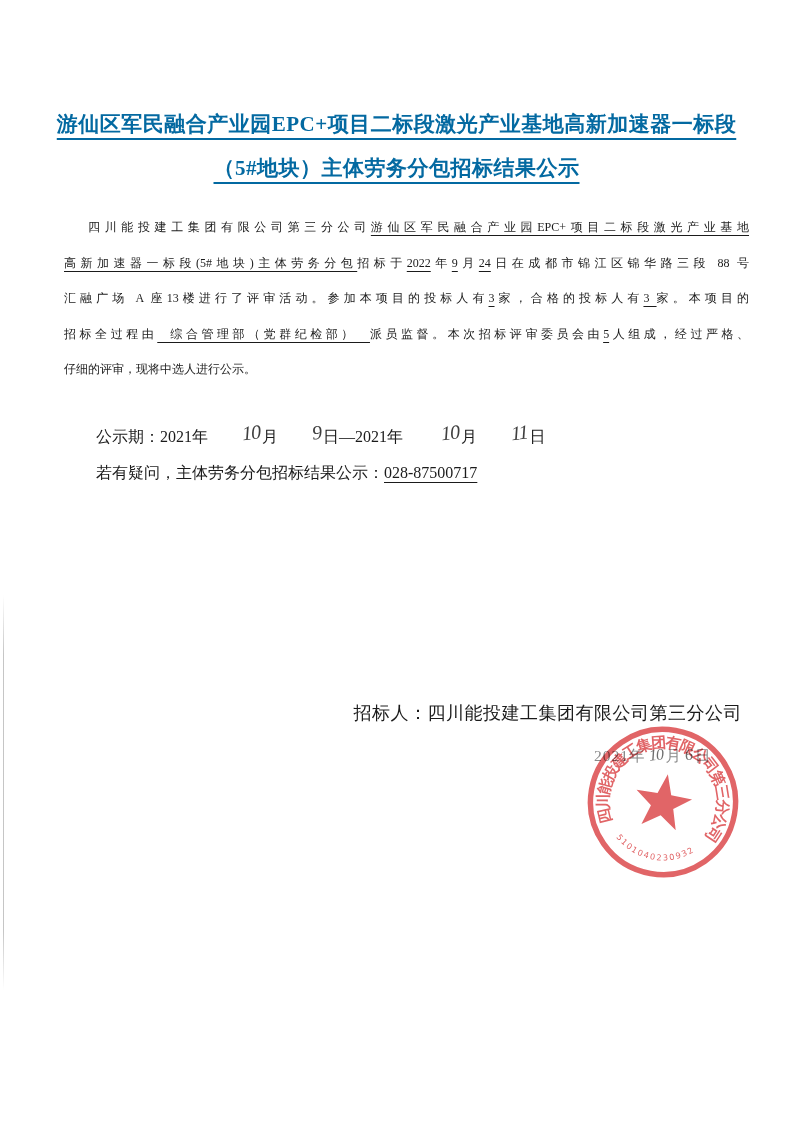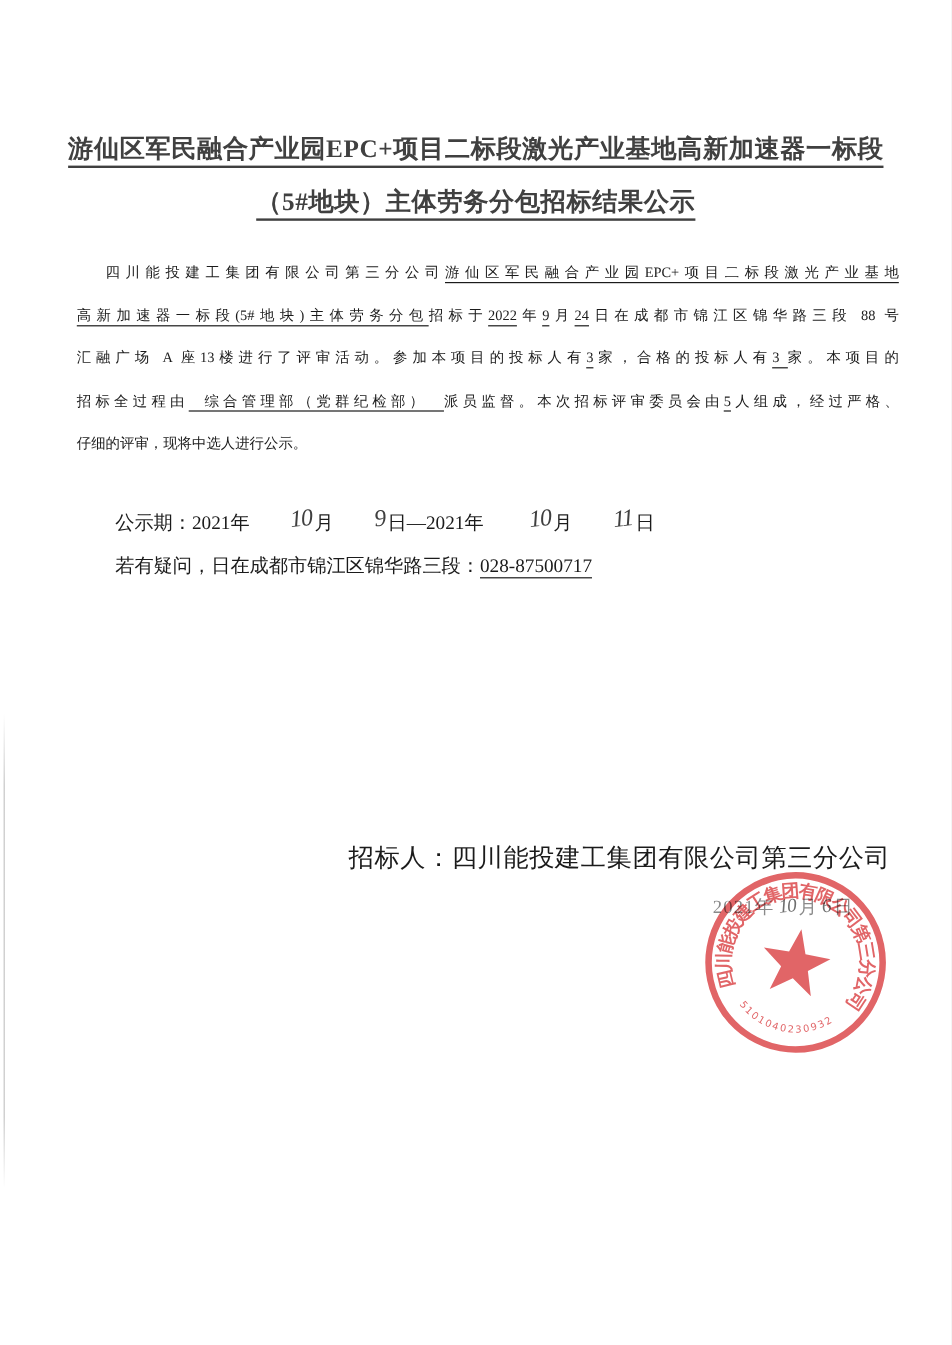--- a/index.html
+++ b/index.html
@@ -14,21 +14,21 @@
     -webkit-font-smoothing:antialiased;
   }
   
   .title{
     margin:102px 40px 0 40px;
     text-align:center;
     font-size:21px;
     font-weight:700;
     line-height:44px;
     letter-spacing:.5px;
-    color:#404040;
+    color:#0369a1;
   }
   .u-title{
     text-decoration:underline;
     text-decoration-thickness:1.5px;
     text-underline-offset:7px;
   }
   
   .body-block{
     margin:20px 44px 0 64px;
     font-size:12px;
@@ -62,21 +62,21 @@
     color:#3f3f3f;
     transform:rotate(-6deg);
     margin:0 2px;
     position:relative;top:-1px;
     letter-spacing:-1px;
   }
   
   .bidder-line{
     position:absolute;
     top:701px;right:51px;
-    font-size:21px;
+    font-size:18px;
     letter-spacing:.5px;
   }
   .date-line{
     position:absolute;
     top:746px;left:594px;
     font-size:15.5px;
     color:#8a8a8a;
     letter-spacing:1px;
     z-index:1;
   }
@@ -117,21 +117,21 @@
   <div class="body-block">
     <div class="bline first"><span>四川能投建工集团有限公司第三分公司</span><span class="u">游仙区军民融合产业园EPC+项目二标段激光产业基地</span></div>
     <div class="bline"><span class="u">高新加速器一标段(5#地块)主体劳务分包</span><span>招标于</span><span class="u">2022</span><span>年</span><span class="u">9</span><span>月</span><span class="u">24</span><span>日在成都市锦江区锦华路三段 88 号</span></div>
     <div class="bline"><span>汇融广场 A 座13楼进行了评审活动。参加本项目的投标人有</span><span class="u">3</span><span>家，合格的投标人有</span><span class="u">3 </span><span>家。本项目的</span></div>
     <div class="bline"><span>招标全过程由</span><span class="u">  综合管理部（党群纪检部）  </span><span>派员监督。本次招标评审委员会由</span><span class="u">5</span><span>人组成，经过严格、</span></div>
     <div class="bline last"><span>仔细的评审，现将中选人进行公示。</span></div>
   </div>
 
   <div class="extra-block">
     <div class="iline"><span>公示期：2021年</span><span class="hw">10</span><span>月</span><span class="hw">9</span><span>日—2021年 </span><span class="hw">10</span><span>月</span><span class="hw">11</span><span>日</span></div>
-    <div class="iline"><span>若有疑问，日在成都市锦江区锦华路三段：</span><span class="u">028-87500717</span></div>
+    <div class="iline"><span>若有疑问，主体劳务分包招标结果公示：</span><span class="u">028-87500717</span></div>
   </div>
 
   <div class="bidder-line"><span>招标人：</span><span>四川能投建工集团有限公司第三分公司</span></div>
 
   <div class="date-line"><span>2021年</span><span class="hw">10</span><span>月</span><span class="hw">6</span><span>日</span></div>
 
   <div class="seal">
     <svg viewBox="0 0 200 200">
       <defs>
         <path id="sealArc" d="M 40.6 137.1 A 70 70 0 1 1 159.4 137.1" fill="none"></path>

